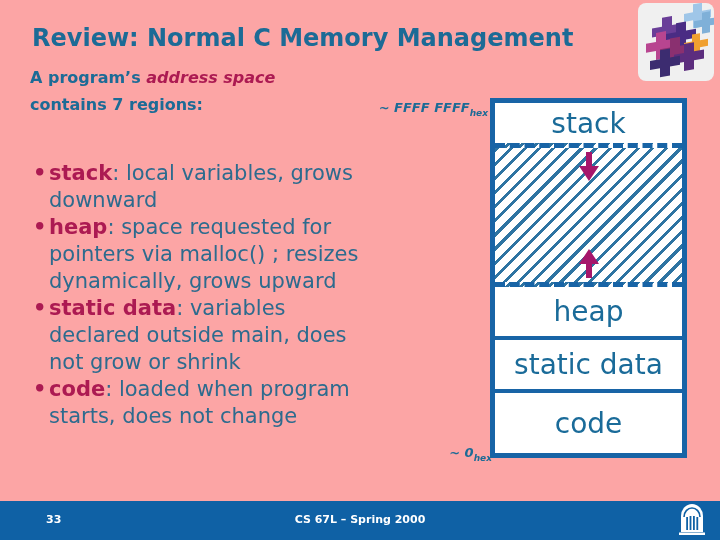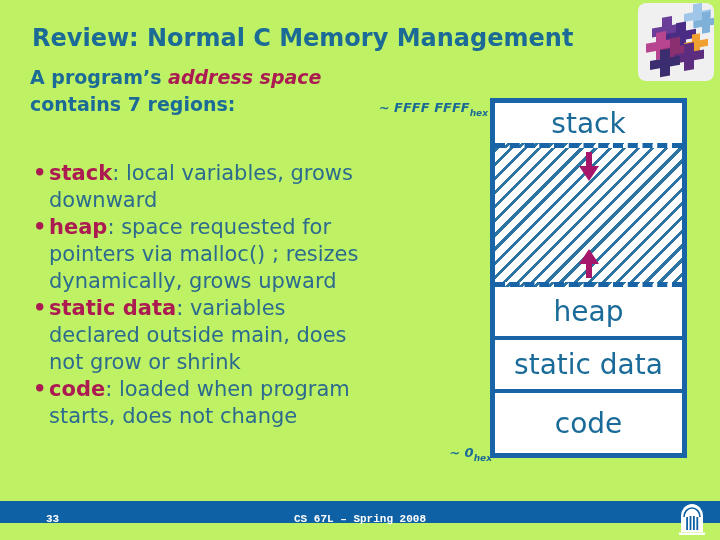--- a/index.html
+++ b/index.html
@@ -1,29 +1,29 @@
 <!DOCTYPE html>
 <html><head>
 <meta charset="utf-8">
 <style>
   * { margin:0; padding:0; box-sizing:border-box; }
   html,body { background:#d8d8d8; }
   .slide {
-    position:relative; width:720px; height:540px; background:#bef264;
+    position:relative; width:720px; height:540px; background:#fca5a5;
     font-family:"DejaVu Sans","Liberation Sans",sans-serif; overflow:hidden;
     margin:0 auto;
   }
   .title {
     position:absolute; left:32px; top:24px; width:600px;
     font-size:24px; font-weight:bold; color:#1C6B96; letter-spacing:0px;
   }
   .logo { position:absolute; top:3px; right:6px; width:76px; height:78px; }
   .subtitle {
     position:absolute; left:30px; top:64px; width:420px;
-    font-size:19px; font-weight:bold; color:#1C6B96; line-height:27px;
+    font-size:16px; font-weight:bold; color:#1C6B96; line-height:27px;
   }
   .subtitle .em { color:#AC1A52; font-style:italic; font-weight:bold; }
   .addr {
     position:absolute; color:#1C6B96; font-weight:bold; font-style:italic;
     font-size:13px; white-space:nowrap;
   }
   .addr sub { font-size:9px; font-weight:bold; }
   .addr-top { top:100px; right:232px; }
   .addr-bottom { top:445px; right:228px; }
   .bullets { position:absolute; left:30px; top:160px; width:450px; list-style:none; }
@@ -48,22 +48,22 @@
     border-top:5px dashed #1864A6; border-bottom:5px dashed #1864A6;
     background:repeating-linear-gradient(135deg,#2E74A2 0 3px,#ffffff 3px 10px);
   }
   .region-heap { height:53px; border-bottom:4px solid #1864A6; }
   .region-static { height:53px; border-bottom:4px solid #1864A6; }
   .region-code { flex:1; }
   .grow-arrow { position:absolute; left:50%; transform:translateX(-50%); }
   .grow-arrow.down { top:4px; }
   .grow-arrow.up { bottom:4px; }
   .footer {
-    position:absolute; left:0; top:501px; width:720px; height:22px;
-    background:#0F61A5; color:#ffffff;font-family:Liberation Mono, monospace;
+    position:absolute; left:0; top:501px; width:720px; height:39px;
+    background:#0F61A5; color:#ffffff;
   }
   .page-number { position:absolute; left:46px; top:12px; font-size:11px; font-weight:bold; }
   .course-label { position:absolute; left:0; right:0; top:12px; text-align:center; font-size:11px; font-weight:bold; }
   .uni-icon { position:absolute; right:14px; top:1px; }
 </style>
 </head>
 <body>
 
 <div class="slide">
 
@@ -117,21 +117,21 @@
     <div class="region region-static">static data</div>
     <div class="region region-code">code</div>
   </div>
 
   <div class="addr addr-bottom">
     <span>~ 0</span><sub>hex</sub>
   </div>
 
   <div class="footer">
     <span class="page-number">33</span>
-    <span class="course-label">CS 67L – Spring 2008</span>
+    <span class="course-label">CS 67L – Spring 2000</span>
     <svg class="uni-icon" width="28" height="34" viewBox="0 0 28 34" xmlns="http://www.w3.org/2000/svg">
       <path d="M3 14 A11 12 0 0 1 25 14 L25 30 L3 30 Z" fill="#ffffff"></path>
       <path d="M6 15 A8 9 0 0 1 22 15" fill="none" stroke="#0F61A5" stroke-width="1.6"></path>
       <rect x="8.2" y="15" width="1.8" height="13" fill="#0F61A5"></rect>
       <rect x="11.6" y="14" width="1.8" height="14" fill="#0F61A5"></rect>
       <rect x="15.0" y="14" width="1.8" height="14" fill="#0F61A5"></rect>
       <rect x="18.4" y="15" width="1.8" height="13" fill="#0F61A5"></rect>
       <rect x="1" y="30.5" width="26" height="2.5" fill="#ffffff"></rect>
     </svg>
   </div>

